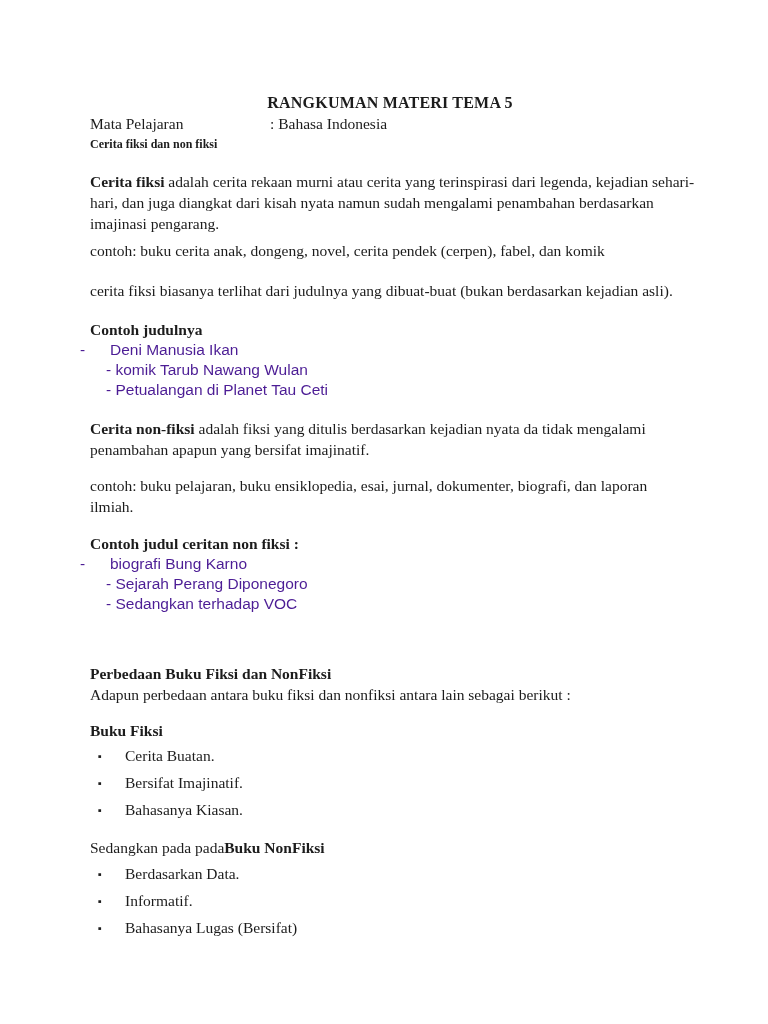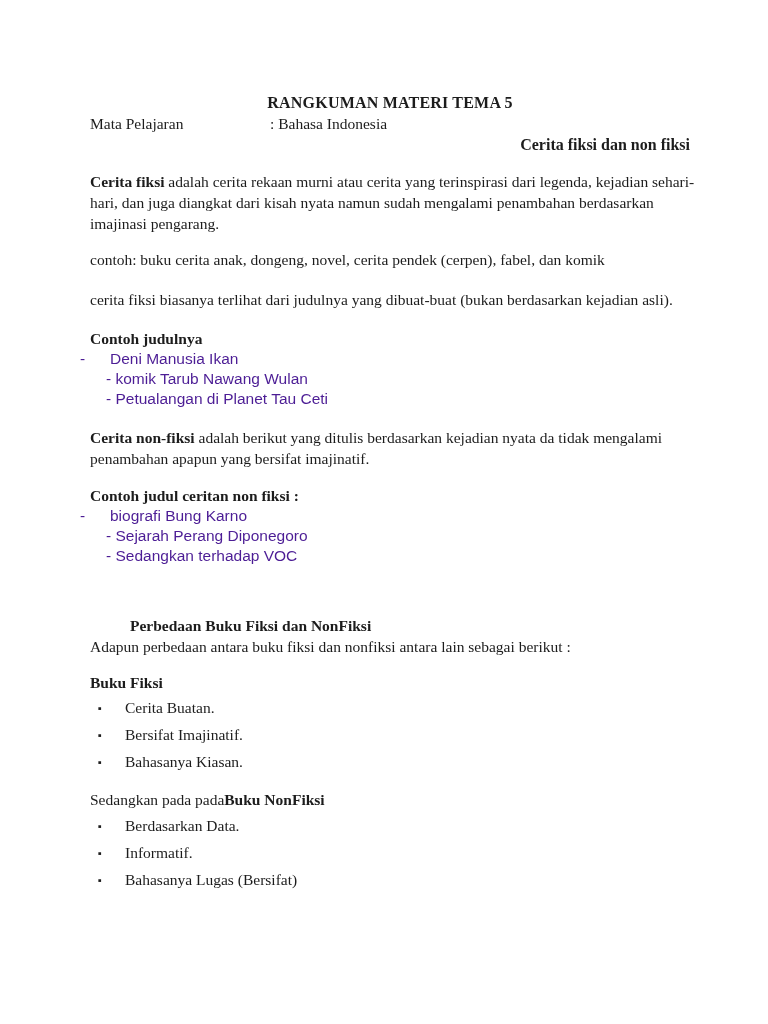--- a/index.html
+++ b/index.html
@@ -24,50 +24,50 @@
     text-align: center;
     font-weight: bold;
     font-size: 16px;
     line-height: 21px;
     letter-spacing: 0.2px;
     margin-right: 18px;
   }
   .meta-row { line-height: 21px; }
   .meta-label { display: inline-block; width: 180px; }
   .subtitle {
-    text-align: right;
+    text-align: left;
     font-weight: bold;
-    font-size: 16px;
+    font-size: 12px;
     line-height: 21px;
     margin-right: 18px;
   }
 
   .para { margin-top: 16px; }
-  .para-contoh { margin-top: 15px; }
+  .para-contoh { margin-top: 6px; }
   .para-note { margin-top: 19px; }
   .section-heading { margin-top: 18px; font-weight: bold; line-height: 21px; }
   .section-heading-2 { margin-top: 16px; font-weight: bold; line-height: 21px; }
 
   .dash-list {
     font-family: "Liberation Sans", sans-serif;
     font-size: 15.5px;
     color: #4c1d95;
   }
   .dash-item { line-height: 20px; white-space: nowrap; }
   .dash-item .dash-marker {
     display: inline-block;
     width: 30px;
     margin-left: -10px;
   }
   .dash-item.indented { padding-left: 16px; }
 
   .para-nonfiksi { margin-top: 18px; }
   .para-contoh2 { margin-top: 15px; }
 
-  .big-gap-heading { margin-top: 49px; font-weight: bold; line-height: 21px; margin-left: 40px; }
+  .big-gap-heading { margin-top: 49px; font-weight: bold; line-height: 21px; }
   .intro-line { line-height: 21px; white-space: nowrap; }
   .sub-heading { margin-top: 15px; font-weight: bold; line-height: 21px; }
 
   .bullet-list { margin-top: 4px; }
   .bullet-list-2 { margin-top: 5px; }
   .bullet-item { line-height: 21px; margin-bottom: 5px; white-space: nowrap; }
   .bullet-item .bullet-marker {
     display: inline-block;
     width: 35px;
     padding-left: 8px;
@@ -103,24 +103,28 @@
 
   <div class="section-heading">Contoh judulnya</div>
 
   <div class="dash-list">
     <div class="dash-item"><span class="dash-marker">-</span><span>Deni Manusia Ikan</span></div>
     <div class="dash-item indented">- komik Tarub Nawang Wulan</div>
     <div class="dash-item indented">- Petualangan di Planet Tau Ceti</div>
   </div>
 
   <div class="para-nonfiksi">
-    <div class="line"><b>Cerita non-fiksi</b><span> adalah berikut yang ditulis berdasarkan kejadian nyata da tidak mengalami</span></div>
+    <div class="line"><b>Cerita non-fiksi</b><span> adalah fiksi yang ditulis berdasarkan kejadian nyata da tidak mengalami</span></div>
     <div class="line">penambahan apapun yang bersifat imajinatif.</div>
   </div>
 
+  <div class="para-contoh2">
+    <div class="line">contoh: buku pelajaran, buku ensiklopedia, esai, jurnal, dokumenter, biografi, dan laporan</div>
+    <div class="line">ilmiah.</div>
+  </div>
 
   <div class="section-heading-2">Contoh judul ceritan non fiksi :</div>
 
   <div class="dash-list">
     <div class="dash-item"><span class="dash-marker">-</span><span>biografi Bung Karno</span></div>
     <div class="dash-item indented">- Sejarah Perang Diponegoro</div>
     <div class="dash-item indented">- Sedangkan terhadap VOC</div>
   </div>
 
   <div class="big-gap-heading">Perbedaan Buku Fiksi dan NonFiksi</div>

